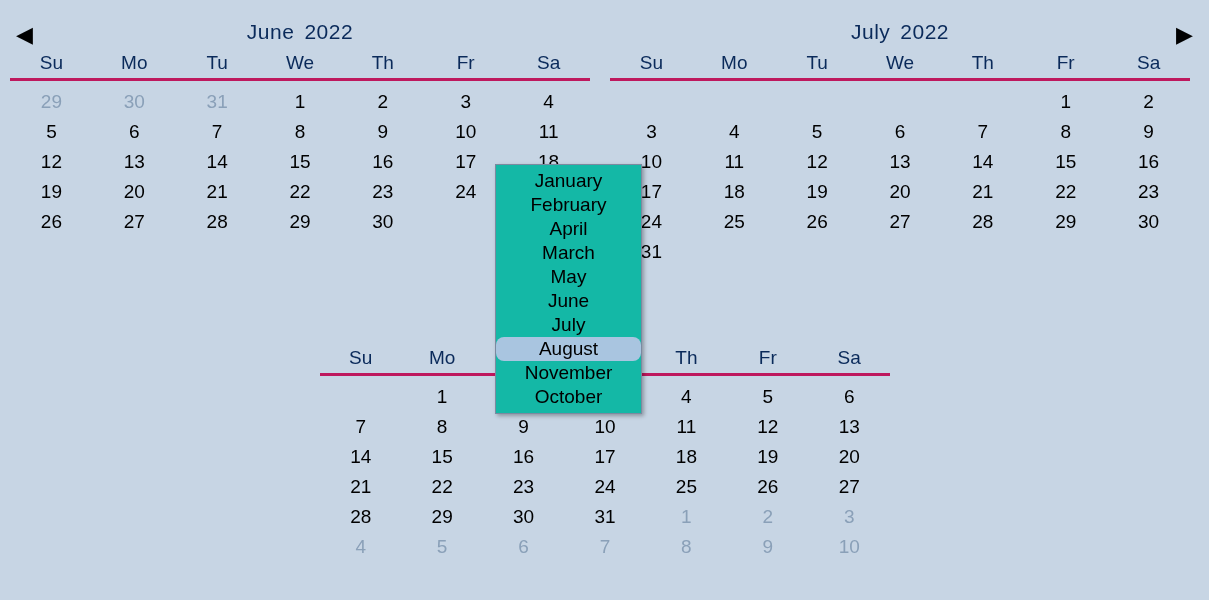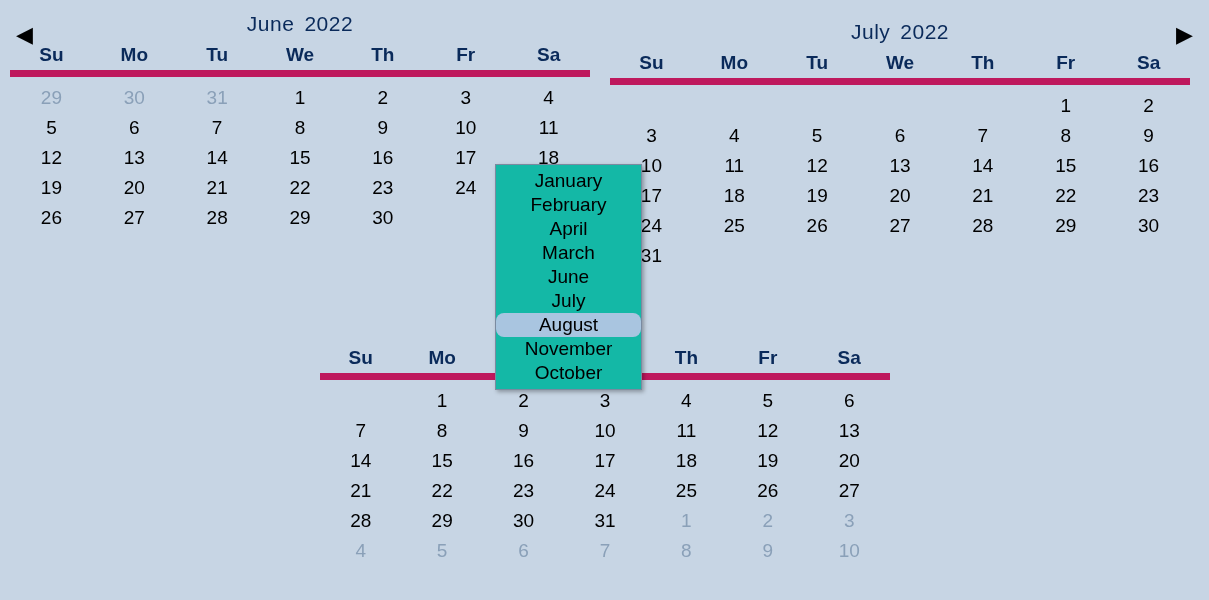--- a/index.html
+++ b/index.html
@@ -23,21 +23,21 @@
     user-select: none;
     line-height: 1;
   }
   .arrow.left  { left: 16px; }
   .arrow.right { right: 16px; }
 
   .month {
     position: absolute;
     width: 580px;
   }
-  .month.june   { left: 10px;  top: 12px; width: 580px; }
+  .month.june   { left: 10px;  top: 20px; width: 580px; }
   .month.july   { left: 610px; top: 20px; width: 580px; }
   .month.august { left: 320px; top: 315px; width: 570px; }
 
   .title {
     text-align: center;
     font-size: 21px;
     color: #0a2a5a;
     margin-bottom: 6px;
     letter-spacing: .5px;
     cursor: pointer;
@@ -51,23 +51,22 @@
     text-align: center;
     padding: 4px 0;
     color: #000;
   }
   .hdr .cell {
     color: #0a2a5a;
     font-size: 19px;
     padding: 2px 0 4px;
   }
   .hdr {
-    border-bottom: 7px solid #be185d;
+    border-bottom: 3px solid #be185d;
     margin-bottom: 6px;
-    font-weight: bold;
   }
   .cell.fade { color: #8aa0b8; }
   .cell.empty { color: transparent; }
 
   
   .popup {
     position: absolute;
     left: 495px;
     top: 164px;
     width: 145px;
@@ -296,18 +295,19 @@
         <div class="cell fade">10</div>
       </div>
     </div>
 </div>
 
 <div class="popup">
     <div class="popup-item">January</div>
     <div class="popup-item">February</div>
     <div class="popup-item">April</div>
     <div class="popup-item">March</div>
+    <div class="popup-item">May</div>
     <div class="popup-item">June</div>
     <div class="popup-item">July</div>
     <div class="popup-item sel">August</div>
     <div class="popup-item">November</div>
     <div class="popup-item">October</div>
   </div>
 
 </body></html>

